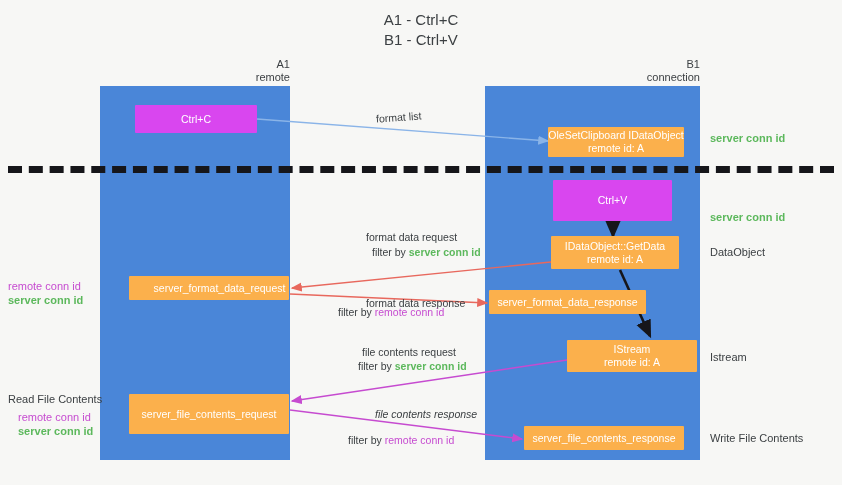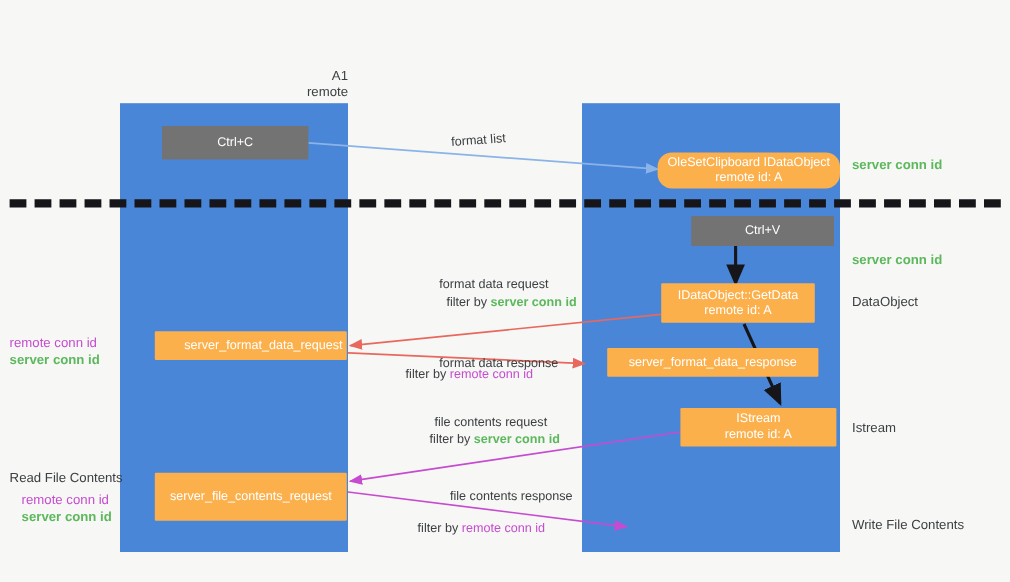--- a/index.html
+++ b/index.html
@@ -58,21 +58,21 @@
     flex-direction: column;
     align-items: center;
     justify-content: center;
     color: #ffffff;
     font-size: 10.5px;
     line-height: 13px;
     text-align: center;
     white-space: pre-line;
     border-radius: 1px;
   }
-  .box-green { background: #737373; }
+  .box-green { background: #d946ef; }
   .box-orange { background: #fbb04c; }
 
   
   .side-label {
     font-size: 11px;
     color: #3c4043;
     line-height: 14px;
   }
   .annot {
     font-size: 10.5px;
@@ -104,23 +104,27 @@
     width: 842px;
     height: 485px;
     pointer-events: none;
   }
 </style>
 </head>
 <body>
 
 <div id="diagram-root">
 
+  <div class="abs" id="title">A1 - Ctrl+C
+B1 - Ctrl+V</div>
 
   <div class="abs lane-header" id="lane-header-a1">A1
 remote</div>
+  <div class="abs lane-header" id="lane-header-b1">B1
+connection</div>
 
   <div class="abs lane" id="lane-a1"></div>
   <div class="abs lane" id="lane-b1"></div>
 
   <svg class="overlay">
     <defs>
       <marker id="ah-blue" markerWidth="9" markerHeight="9" refX="7" refY="3.2" orient="auto">
         <path d="M0,0 L8,3.2 L0,6.4 z" fill="#8ab4e8"></path>
       </marker>
       <marker id="ah-red" markerWidth="9" markerHeight="9" refX="7" refY="3.2" orient="auto">
@@ -144,37 +148,38 @@
 
     <line x1="290" y1="294" x2="487" y2="303" stroke="#e8685d" stroke-width="1.4" marker-end="url(#ah-red)"></line>
 
     <line x1="567" y1="360" x2="292" y2="401" stroke="#c64bd0" stroke-width="1.4" marker-end="url(#ah-magenta)"></line>
 
     <line x1="290" y1="410" x2="522" y2="439" stroke="#c64bd0" stroke-width="1.4" marker-end="url(#ah-magenta)"></line>
   </svg>
 
   <div class="abs box box-green" style="left:135px; top:105px; width:122px; height:28px;">Ctrl+C</div>
 
-  <div class="abs box box-orange" style="left:548px; top:127px; width:152px; height:30px;border-radius:12px;">OleSetClipboard IDataObject
+  <div class="abs box box-orange" style="left:548px; top:127px; width:136px; height:30px;">OleSetClipboard IDataObject
 remote id: A</div>
 
-  <div class="abs box box-green" style="left:553px; top:180px; width:119px; height:25px;margin-left:23px;">Ctrl+V</div>
+  <div class="abs box box-green" style="left:553px; top:180px; width:119px; height:41px;">Ctrl+V</div>
 
   <div class="abs box box-orange" style="left:551px; top:236px; width:128px; height:33px;">IDataObject::GetData
 remote id: A</div>
 
   <div class="abs box box-orange" style="left:129px; top:276px; width:160px; height:24px;padding-left:21px;">server_format_data_request</div>
 
-  <div class="abs box box-orange" style="left:506px; top:290px; width:176px; height:24px;">server_format_data_response</div>
+  <div class="abs box box-orange" style="left:489px; top:290px; width:157px; height:24px;">server_format_data_response</div>
 
   <div class="abs box box-orange" style="left:567px; top:340px; width:130px; height:32px;">IStream
 remote id: A</div>
 
   <div class="abs box box-orange" style="left:129px; top:394px; width:160px; height:40px;">server_file_contents_request</div>
 
+  <div class="abs box box-orange" style="left:524px; top:426px; width:160px; height:24px;">server_file_contents_response</div>
 
   <div class="abs side-label" style="left:710px; top:131px; color:#5cb85c; font-weight:bold;">server conn id</div>
   <div class="abs side-label" style="left:710px; top:210px; color:#5cb85c; font-weight:bold;">server conn id</div>
   <div class="abs side-label" style="left:710px; top:245px;">DataObject</div>
   <div class="abs side-label" style="left:710px; top:350px;">Istream</div>
   <div class="abs side-label" style="left:710px; top:431px;">Write File Contents</div>
 
   <div class="abs conn-stack" style="left:8px; top:279px;">
     <div class="magenta-txt">remote conn id</div>
     <div class="green-txt">server conn id</div>
@@ -190,18 +195,18 @@
 
   <div class="abs annot" style="left:366px; top:230px;">format data request</div>
   <div class="abs annot" style="left:372px; top:245px;"><span>filter by </span><span class="green-txt">server conn id</span></div>
 
   <div class="abs annot" style="left:366px; top:296px;">format data response</div>
   <div class="abs annot" style="left:338px; top:305px;"><span>filter by </span><span class="magenta-txt">remote conn id</span></div>
 
   <div class="abs annot" style="left:362px; top:345px;">file contents request</div>
   <div class="abs annot" style="left:358px; top:359px;"><span>filter by </span><span class="green-txt">server conn id</span></div>
 
-  <div class="abs annot" style="left:375px; top:407px;">file contents response</div>
+  <div class="abs annot" style="left:375px; top:407px;font-style:italic;">file contents response</div>
   <div class="abs annot" style="left:348px; top:433px;"><span>filter by </span><span class="magenta-txt">remote conn id</span></div>
 
   <div class="abs" id="divider"></div>
 
 </div>
 
 </body></html>

